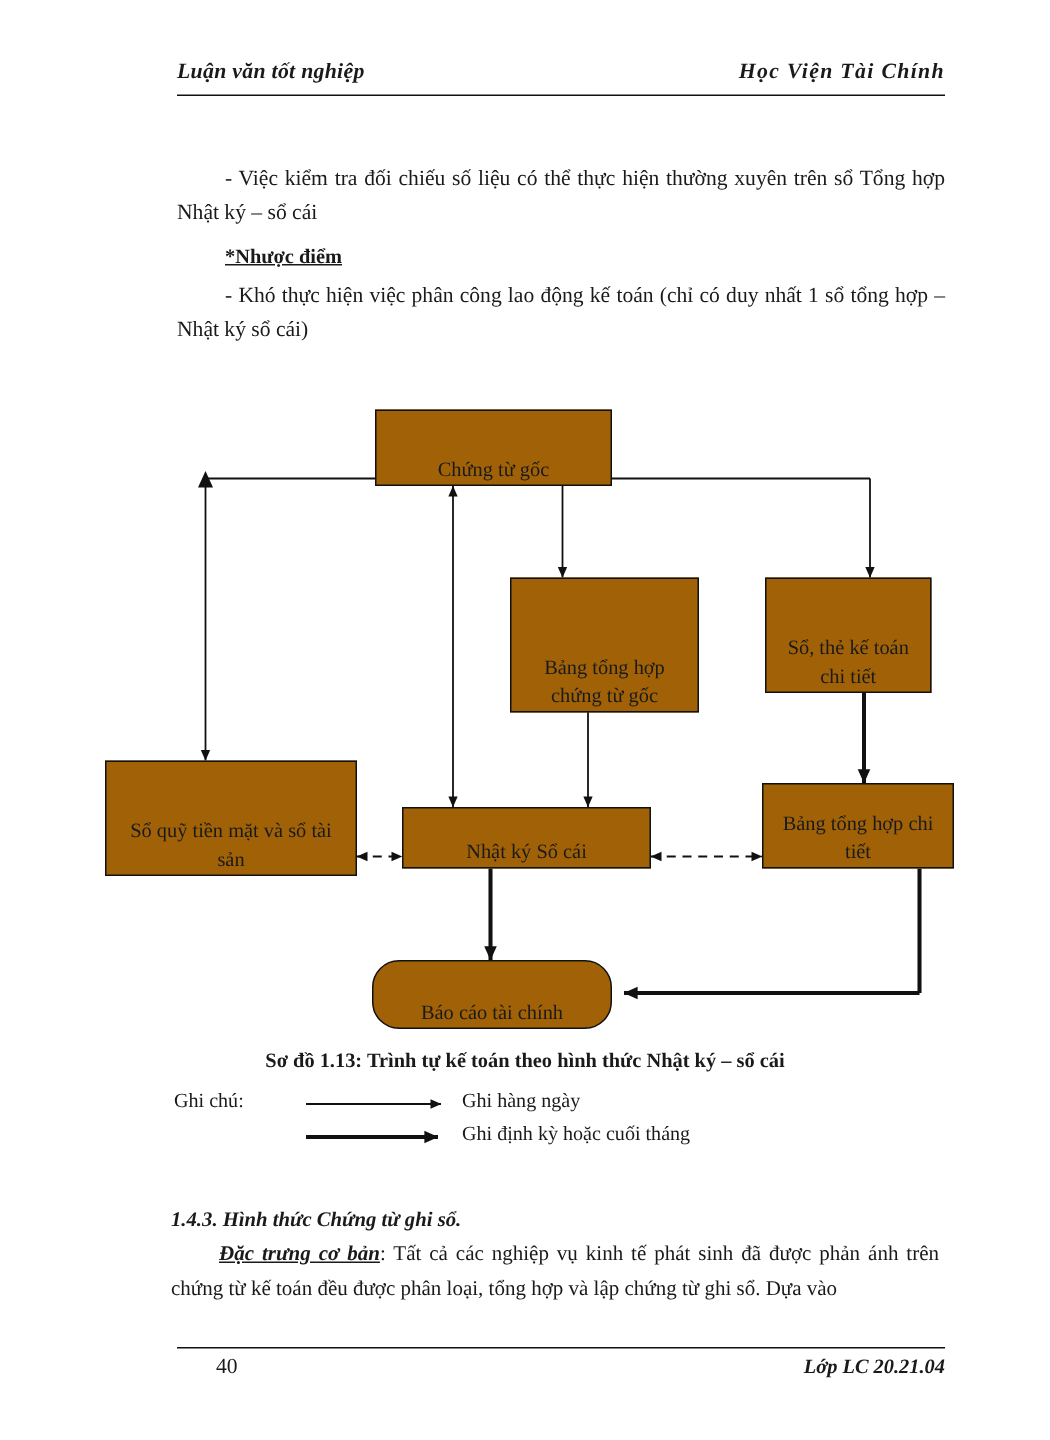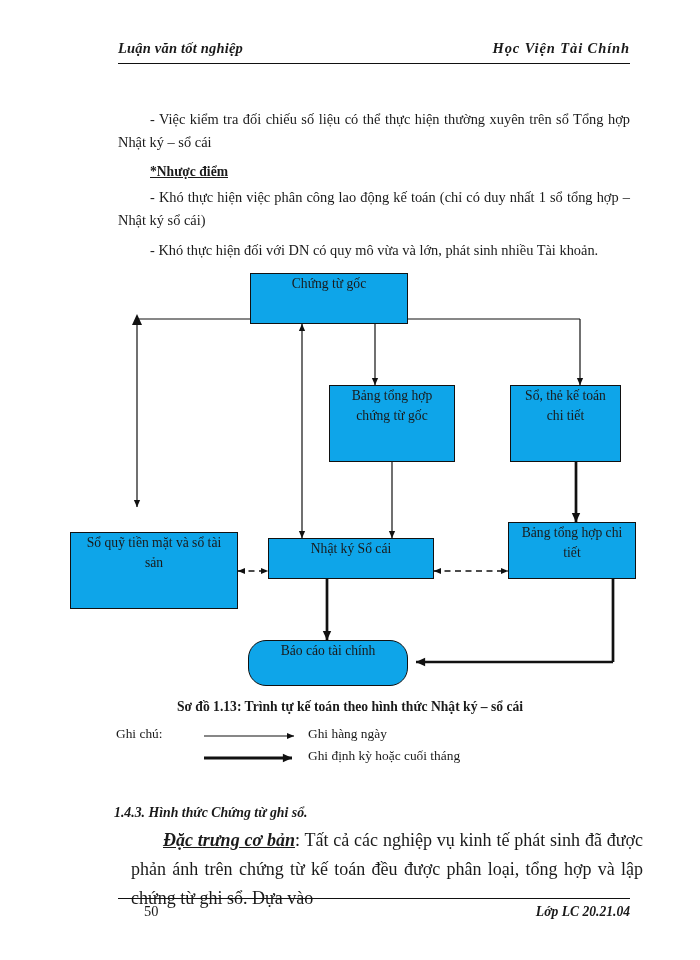--- a/index.html
+++ b/index.html
@@ -75,24 +75,24 @@
     left: 0;
     top: 262px;
     width: 700px;
     height: 430px;
   }
   .chart svg { display: block; }
 
   .nodebox {
     position: absolute;
     border: 1.3px solid #111;
-    background: #0ea5e9;
+    background: #a16207;
     box-sizing: border-box;
     display: flex;
-    align-items: flex-start;
+    align-items: flex-end;
     justify-content: center;
     text-align: center;
     font-size: 13.6px;
     line-height: 1.45;
     z-index: 3;
   }
 
   
   .caption {
     position: absolute;
@@ -139,24 +139,24 @@
   .sec-head {
     position: absolute;
     left: 114px;
     top: 805px;
     font-style: italic;
     font-weight: bold;
     font-size: 13.8px;
   }
   .sec-body {
     position: absolute;
-    left: 131px;
+    left: 114px;
     top: 826px;
     width: 512px;
-    font-size: 18px;
+    font-size: 14px;
     line-height: 1.62;
     text-align: justify;
   }
   .term {
     font-style: italic;
     font-weight: bold;
     text-decoration: underline;
   }
 
   
@@ -204,23 +204,20 @@
   </div>
 
   <div class="body-text p-sub">
     <span class="indent"></span><span class="subhead">*Nhược điểm</span>
   </div>
 
   <div class="body-text p2">
     <span class="indent"></span><span>- Khó thực hiện việc phân  công lao động kế toán (chỉ có duy nhất 1 sổ tổng hợp – Nhật ký sổ cái)</span>
   </div>
 
-  <div class="body-text p3">
-    <span class="indent"></span><span>- Khó thực hiện đối với DN có quy mô vừa và lớn, phát sinh nhiều Tài khoản.</span>
-  </div>
 
   <div class="chart">
 
     <svg width="700" height="430" viewBox="0 0 700 430">
       <defs>
         <marker id="ahThin" markerWidth="9" markerHeight="9" refX="7.4" refY="3.6" orient="auto" markerUnits="userSpaceOnUse">
           <path d="M0.4,0.5 L7.6,3.6 L0.4,6.7 z" fill="#111"></path>
         </marker>
         <marker id="ahThinBack" markerWidth="9" markerHeight="9" refX="1.6" refY="3.6" orient="auto" markerUnits="userSpaceOnUse">
           <path d="M8.6,0.5 L1.4,3.6 L8.6,6.7 z" fill="#111"></path>
@@ -273,29 +270,29 @@
         <path d="M613,317 L613,400" stroke-width="2.7"></path>
         <path d="M613,400 L416,400" stroke-width="2.7" marker-end="url(#ahThick)"></path>
 
       </g>
     </svg>
 
     <div class="nodebox" style="left:250px; top:11px; width:158px; height:51px;">
       <span>Chứng từ gốc</span>
     </div>
 
-    <div class="nodebox" style="left:329px; top:123px; width:126px; height:77px; padding:0 8px;">
+    <div class="nodebox" style="left:340px; top:123px; width:126px; height:90px; padding:0 8px;">
       <span>Bảng tổng hợp chứng từ gốc</span>
     </div>
 
     <div class="nodebox" style="left:510px; top:123px; width:111px; height:77px; padding:0 8px;">
       <span>Sổ, thẻ kế toán chi tiết</span>
     </div>
 
-    <div class="nodebox" style="left:70px; top:245px; width:168px; height:77px; padding:0 10px;margin-top:25px;">
+    <div class="nodebox" style="left:70px; top:245px; width:168px; height:77px; padding:0 10px;">
       <span>Sổ quỹ tiền mặt và sổ tài sản</span>
     </div>
 
     <div class="nodebox" style="left:268px; top:276px; width:166px; height:41px;">
       <span>Nhật ký Sổ cái</span>
     </div>
 
     <div class="nodebox" style="left:508px; top:260px; width:128px; height:57px; padding:0 8px;">
       <span>Bảng tổng hợp chi tiết</span>
     </div>
@@ -329,17 +326,17 @@
   </div>
 
   <div class="sec-head">1.4.3. Hình thức Chứng từ ghi sổ.</div>
 
   <div class="sec-body">
     <span class="indent"></span><span class="term">Đặc trưng cơ bản</span><span>: Tất cả các nghiệp vụ kinh tế phát sinh đã được phản ánh trên chứng từ kế toán đều được phân loại, tổng hợp và lập chứng từ ghi sổ. Dựa vào</span>
   </div>
 
   <div class="footer-rule"></div>
   <div class="footer">
-    <span class="f-page">50</span>
+    <span class="f-page">40</span>
     <span class="f-right">Lớp LC 20.21.04</span>
   </div>
 
 </div>
 
 </body></html>

